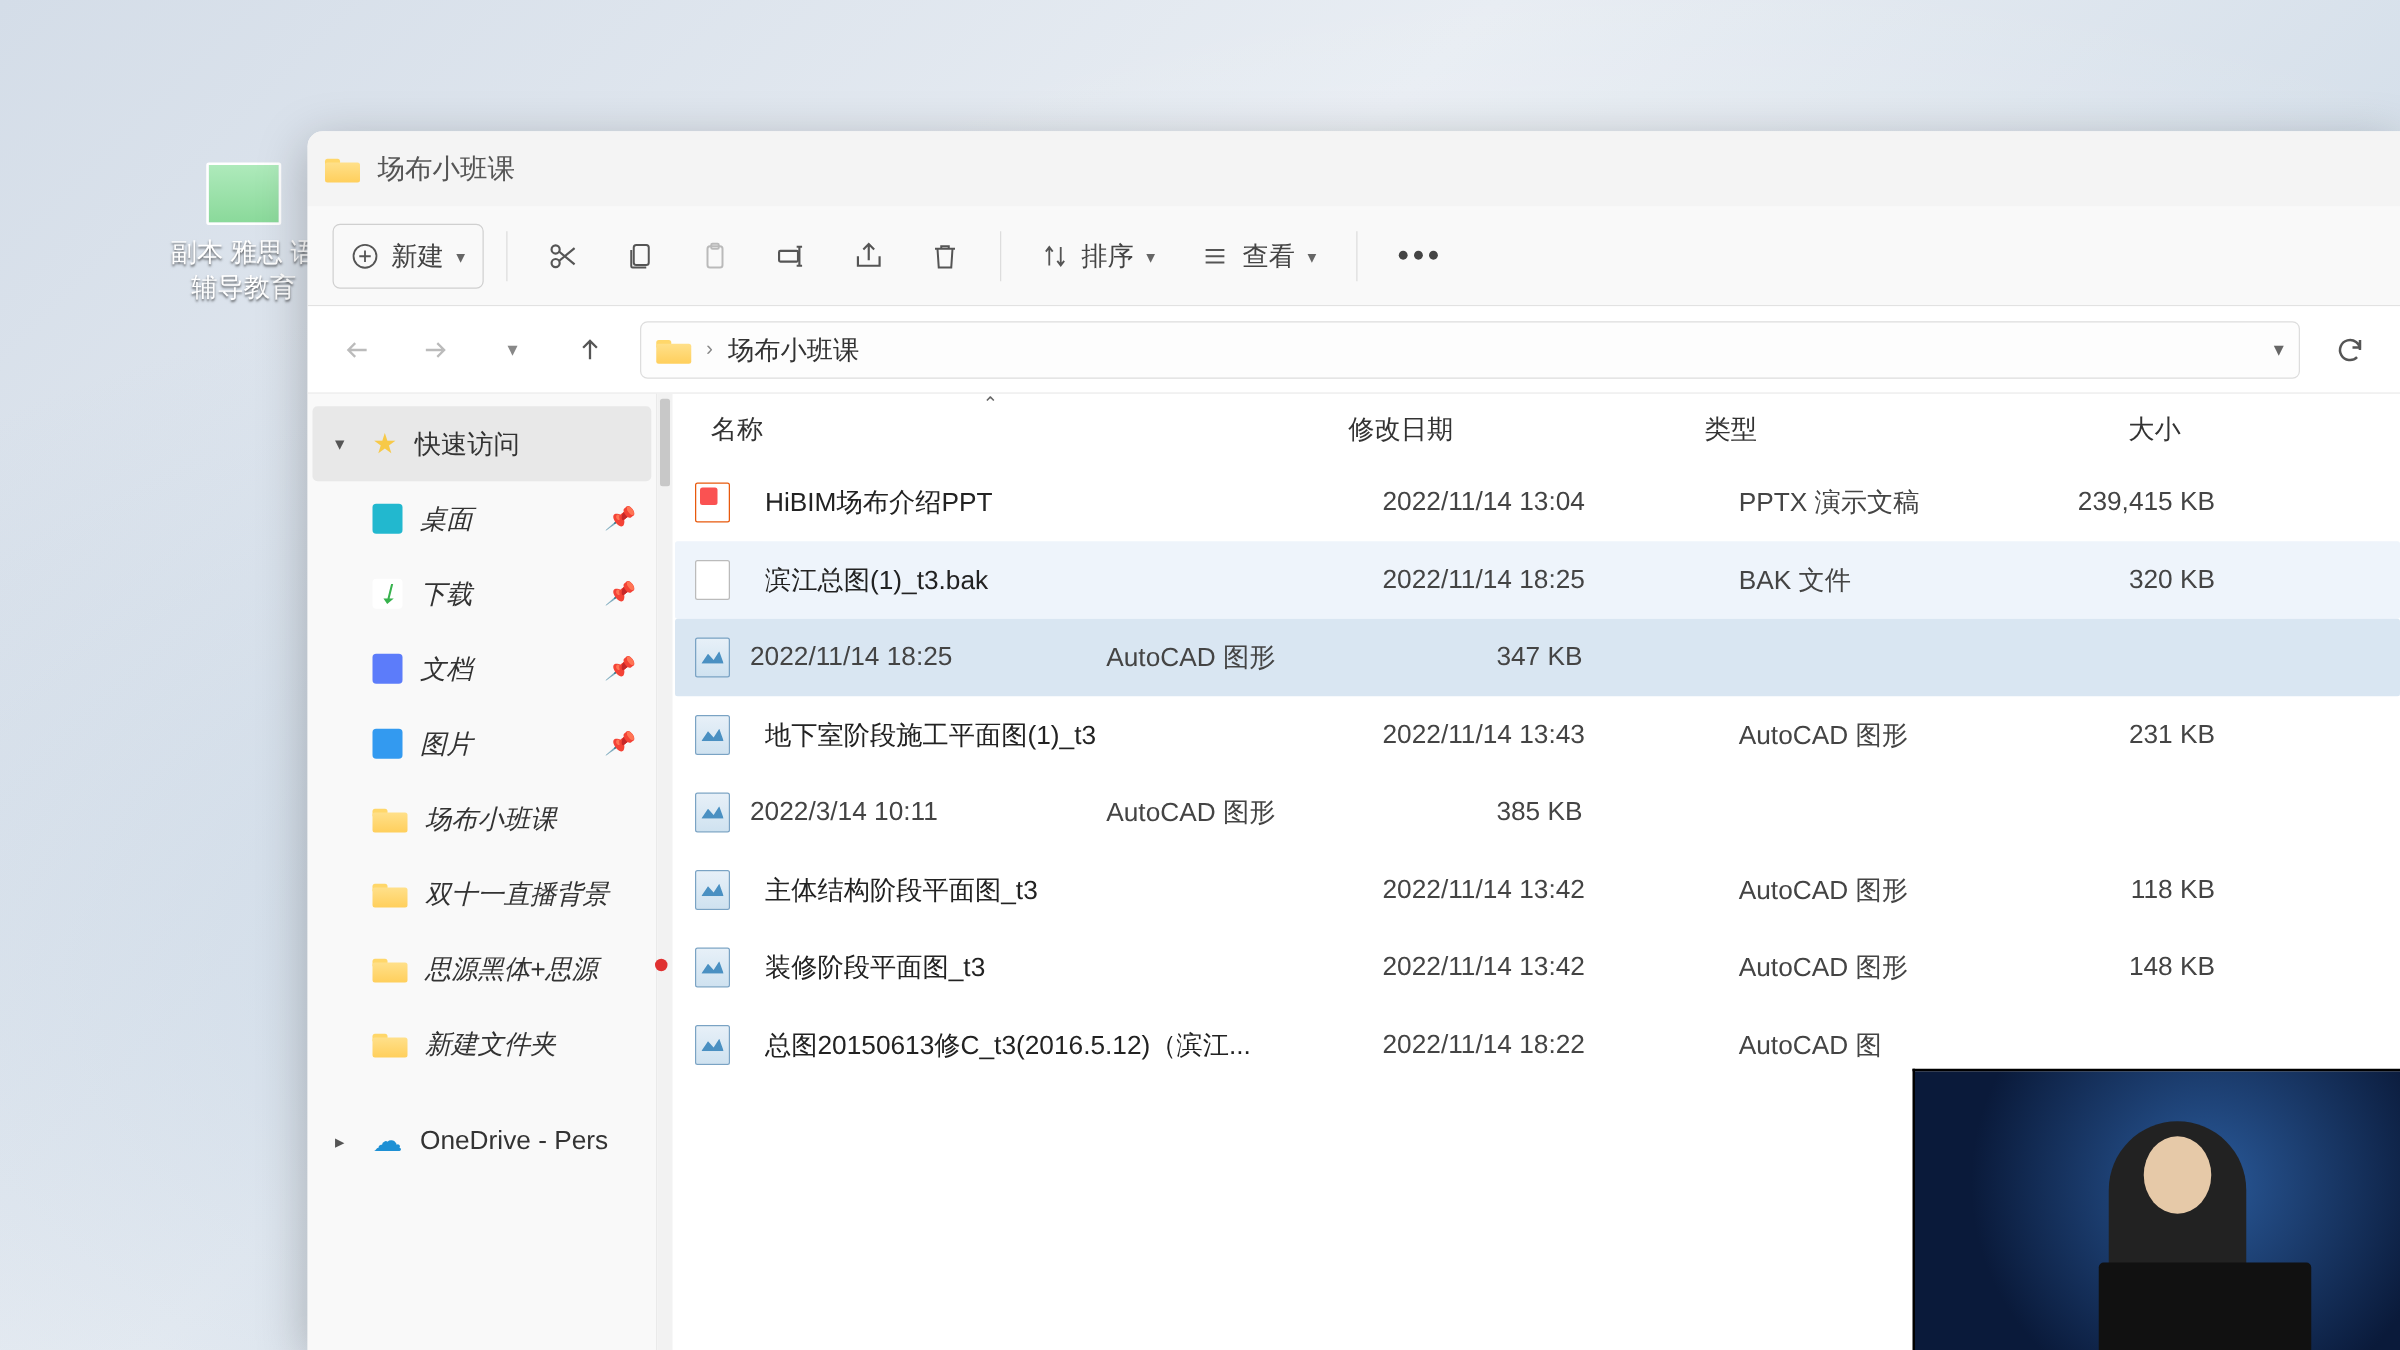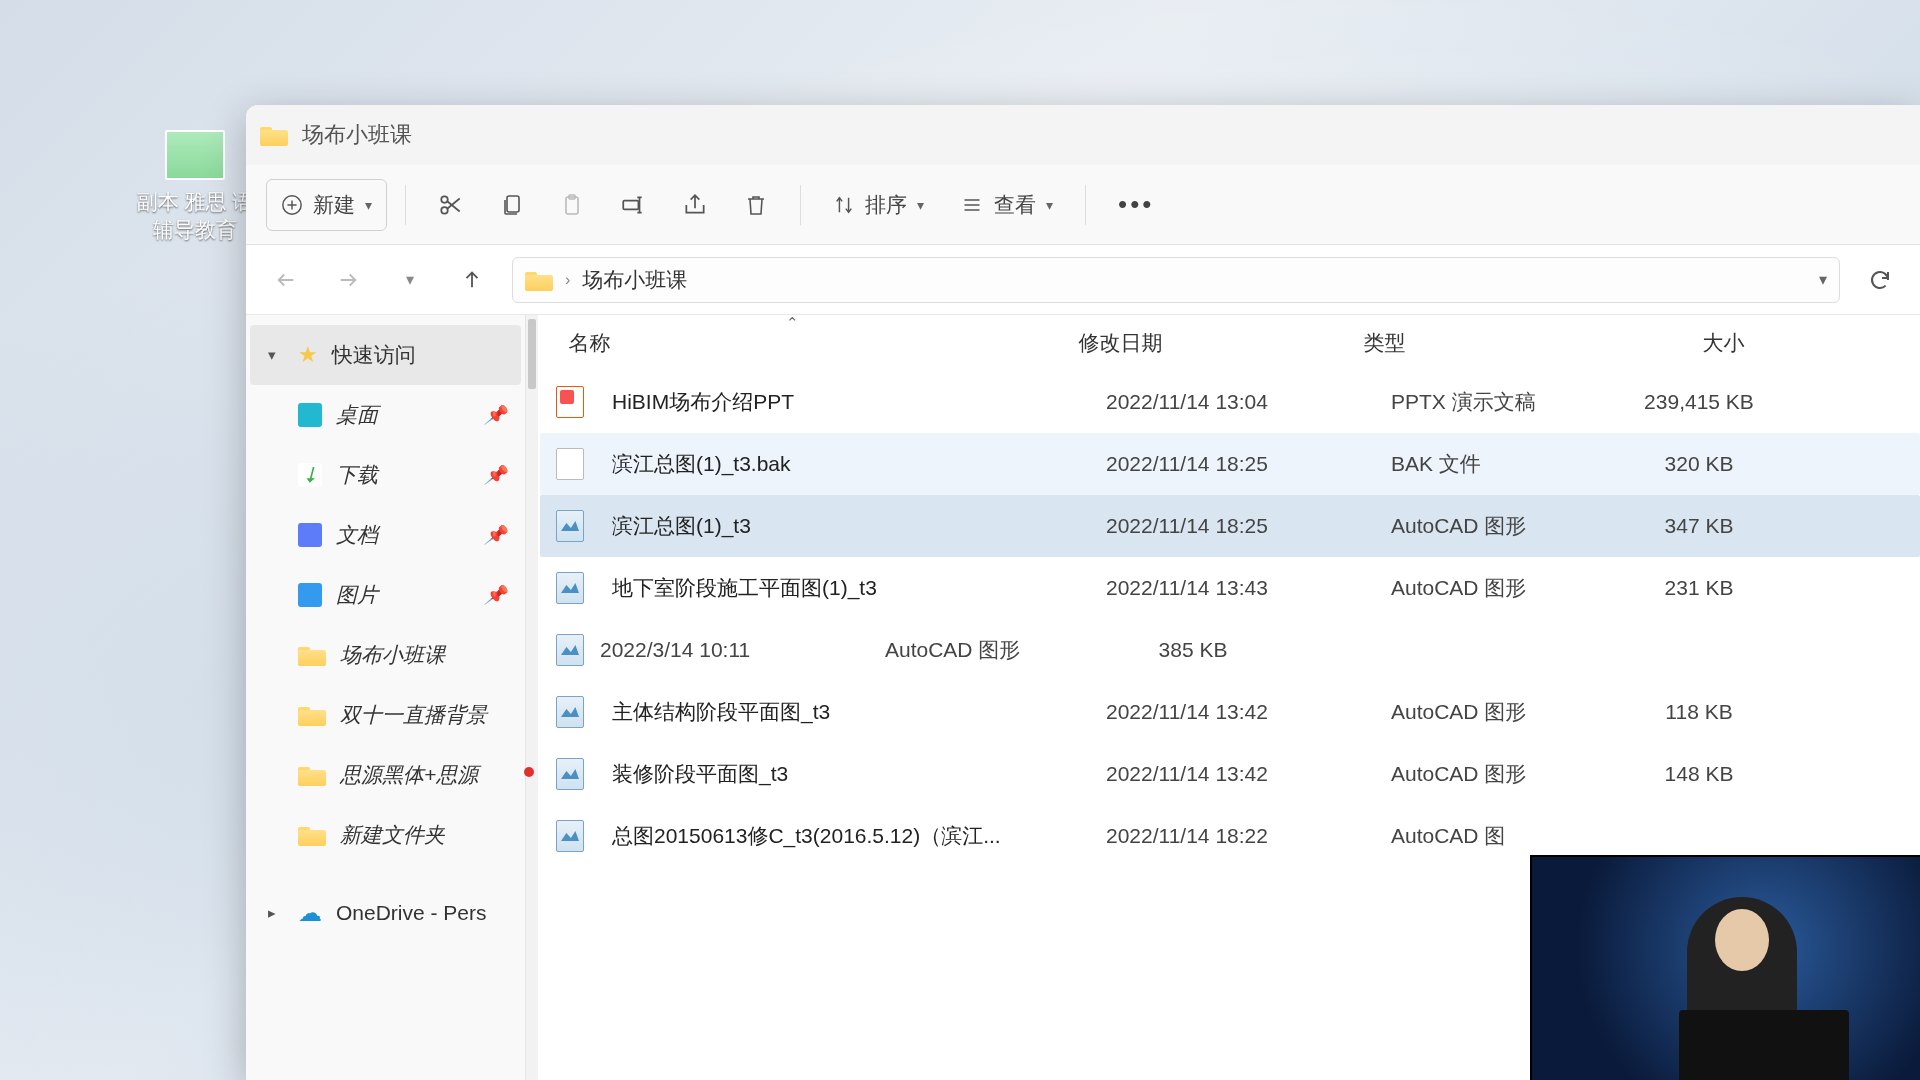--- a/index.html
+++ b/index.html
@@ -153,21 +153,21 @@
     display: inline-flex; align-items: center; justify-content: center;
     font-size: 13px; color: #666;
   }
   .file-icon.ppt { border-color: #e8590c; }
   .file-icon.ppt::after { content: ""; position:absolute; left:3px; top:3px; width:14px; height:14px; background:#fa5252; border-radius:2px; }
   .file-icon.dwg { border-color: #7aa3c4; background: linear-gradient(#e7f0f8,#cfe2f0); }
   .file-icon.dwg::after { content:""; position:absolute; left:4px; top:10px; width:18px; height:10px; background:#4a90c2; clip-path: polygon(0 100%, 30% 20%, 55% 70%, 80% 0, 100% 100%); }
   .row .c-name { width: 494px; white-space: nowrap; overflow: hidden; text-overflow: ellipsis; margin-left: 12px; }
   .row .c-date { width: 285px; color: #444; }
   .row .c-type { width: 235px; color: #444; }
-  .row .c-size { width: 160px; text-align: center; padding-right: 14px; color: #444; }
+  .row .c-size { width: 160px; text-align: right; padding-right: 14px; color: #444; }
   .webcam {
     position: absolute; right: 0; bottom: 0;
     width: 390px; height: 225px;
     background: radial-gradient(circle at 60% 40%, #2a5a9a, #0a1a3a 70%);
     border-top: 2px solid #000; border-left: 2px solid #000;
     overflow: hidden;
   }
   .webcam .person {
     position: absolute; left: 40%; top: 18%;
     width: 110px; height: 140px;
@@ -380,21 +380,20 @@
           </div>
           <div class="row hover">
             <span class="file-icon"></span>
             <span class="c-name">滨江总图(1)_t3.bak</span>
             <span class="c-date">2022/11/14 18:25</span>
             <span class="c-type">BAK 文件</span>
             <span class="c-size">320 KB</span>
           </div>
           <div class="row selected">
             <span class="file-icon dwg"></span>
-            <span class="c-name">滨江总图(1)_t3</span>
             <span class="c-date">2022/11/14 18:25</span>
             <span class="c-type">AutoCAD 图形</span>
             <span class="c-size">347 KB</span>
           </div>
           <div class="row">
             <span class="file-icon dwg"></span>
             <span class="c-name">地下室阶段施工平面图(1)_t3</span>
             <span class="c-date">2022/11/14 13:43</span>
             <span class="c-type">AutoCAD 图形</span>
             <span class="c-size">231 KB</span>

